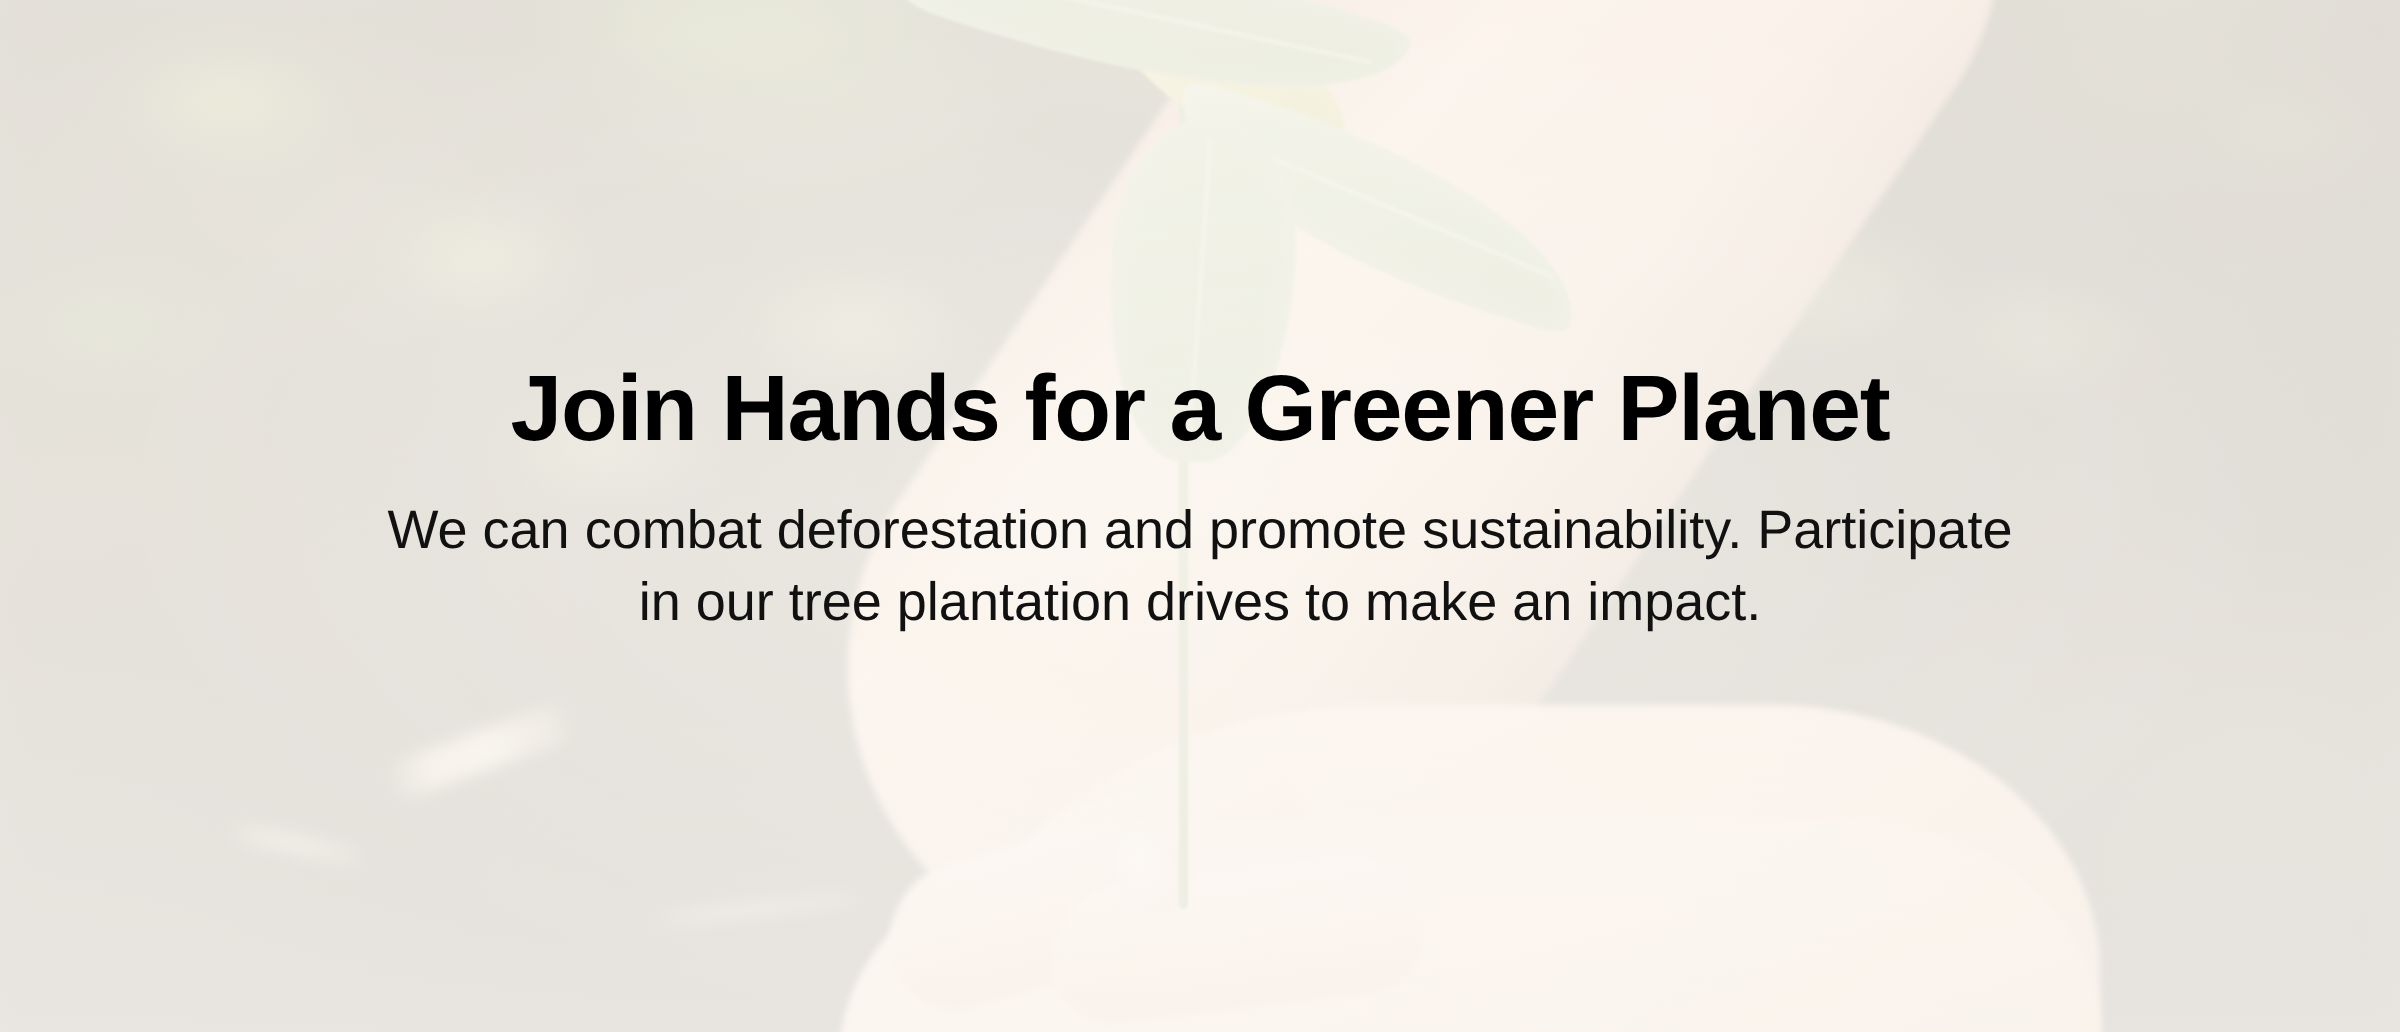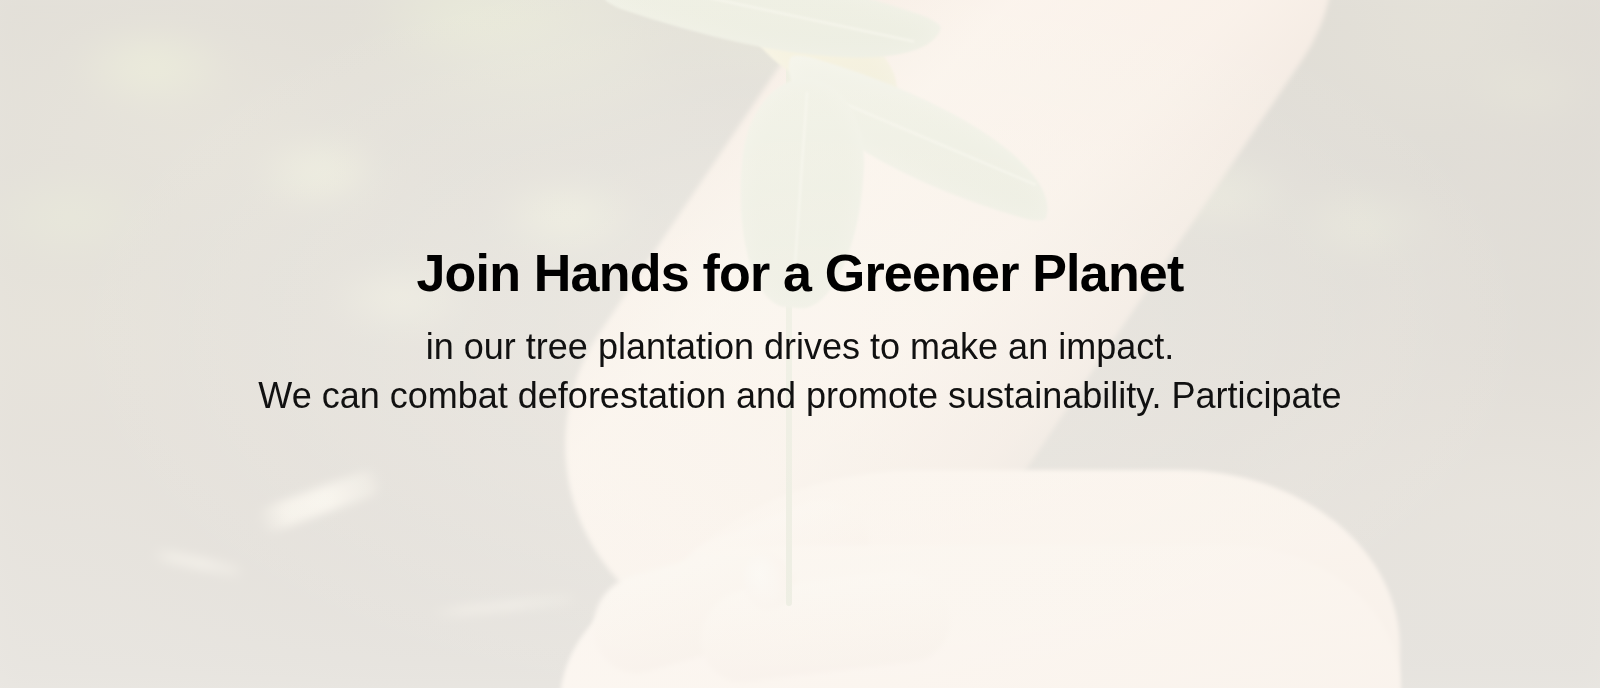--- a/index.html
+++ b/index.html
@@ -222,21 +222,21 @@
     position:absolute;
     left:0; right:0; top:0; bottom:0;
     display:flex;
     flex-direction:column;
     align-items:center;
     justify-content:center;
     text-align:center;
     padding-bottom:22px;
   }
   .headline {
-    font-size:52px;
+    font-size:62px;
     font-weight:700;
     letter-spacing:-.8px;
     line-height:1.08;
     color:#000;
     white-space:nowrap;
     text-align:right;
   }
   .subhead {
     margin-top:22px;
     font-size:36px;
@@ -284,18 +284,18 @@
       <div class="vein" style="left:48%;top:6%;width:2px;height:88%;"></div>
     </div>
 
     <div class="wash"></div>
     <div class="wash-warm"></div>
   </div>
 
   <div class="content">
     <h1 class="headline">Join Hands for a Greener Planet</h1>
     <p class="subhead">
+      <span class="ln">We can combat deforestation and promote sustainability. Participate</span>
       <span class="ln">in our tree plantation drives to make an impact.</span>
-      <span class="ln">We can combat deforestation and promote sustainability. Participate</span>
     </p>
   </div>
 
 </div>
 
 </body></html>

